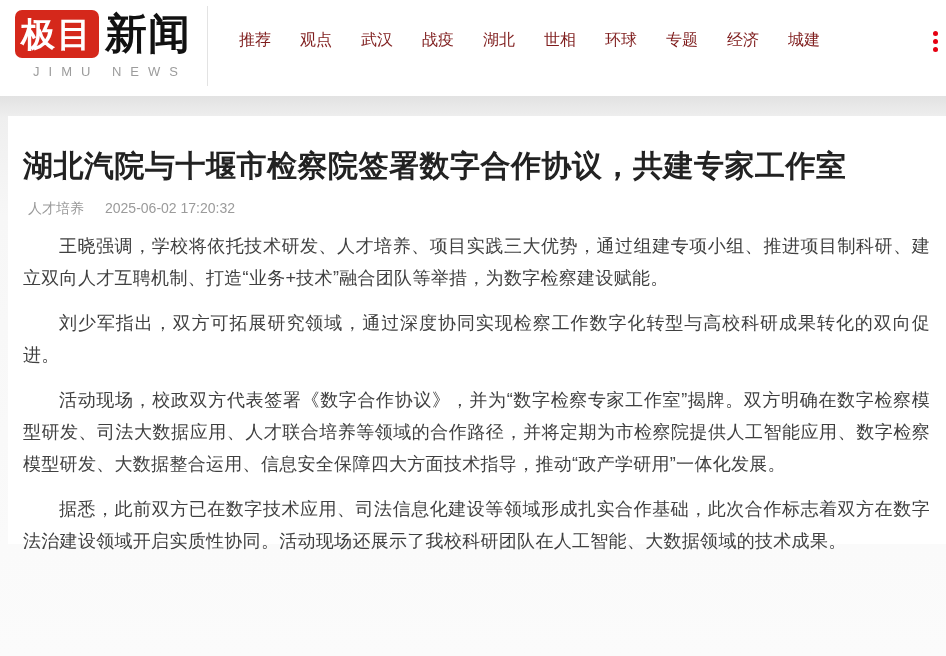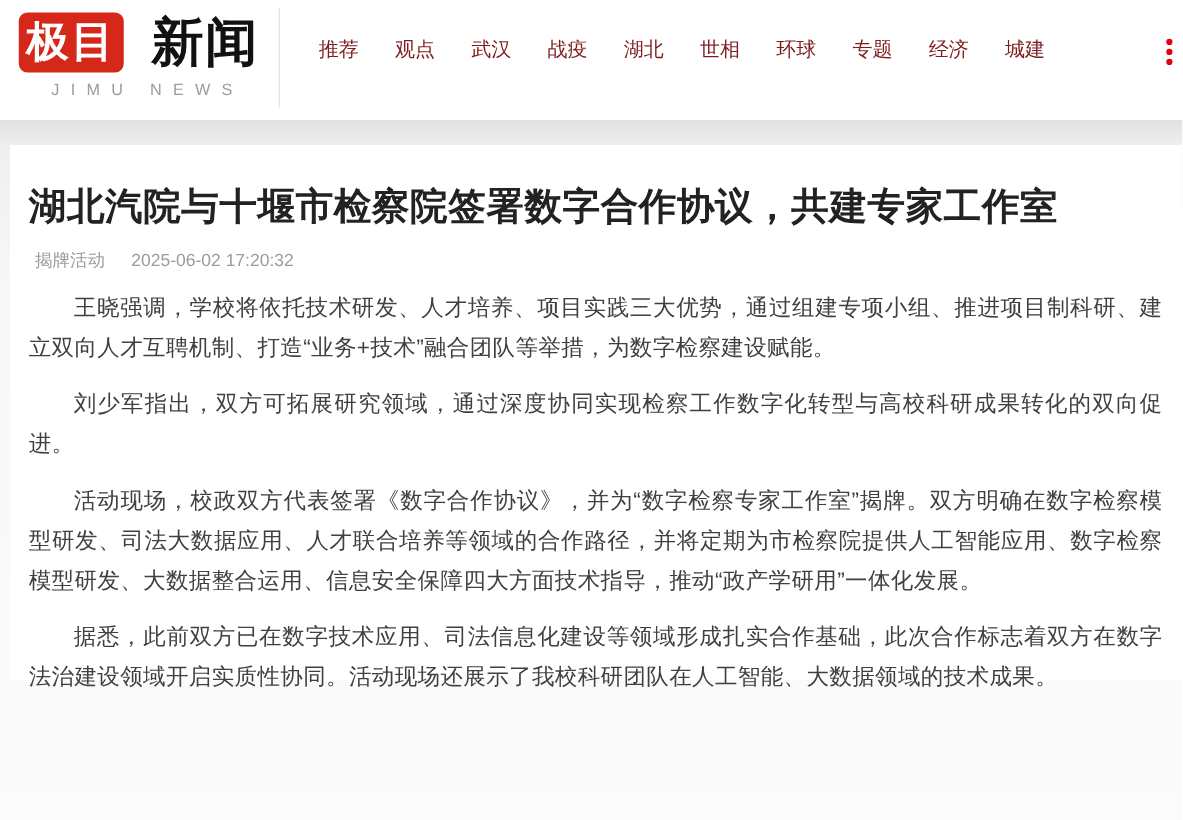--- a/index.html
+++ b/index.html
@@ -8,21 +8,21 @@
   .viewport { width:946px; height:656px; overflow:hidden; background:#fff; }
 
   
   .header { height:96px; background:#fff; display:flex; align-items:flex-start; position:relative; }
   .logo { display:flex; flex-direction:column; margin:10px 0 0 15px; cursor:pointer; }
   .logo-row { display:flex; align-items:stretch; height:48px; }
   .logo-badge { background:#d5281b; color:#fff; font-weight:900; font-size:34px;
                 line-height:48px; padding:0 6px; border-radius:7px; letter-spacing:2px;
                 display:flex; align-items:center; }
   .logo-black { color:#111; font-weight:900; font-size:42px; line-height:48px;
-                margin-left:22px; letter-spacing:1px; }
+                margin-left:6px; letter-spacing:1px; }
   .logo-sub { color:#9c9c9c; font-size:13px; letter-spacing:9px; margin:6px 0 0 14px;
               font-weight:400;text-align:center; }
   .v-divider { width:1px; background:#e3e3e3; height:80px; margin:6px 0 0 16px; }
 
   .nav { display:flex; align-items:center; margin:0 0 0 31px; height:80px; }
   .nav-item { font-size:16px; color:#7f1d1d; margin-right:29px; cursor:pointer; white-space:nowrap; }
 
   .kebab { position:absolute; right:6px; top:27px; display:flex; flex-direction:column;
            align-items:center; cursor:pointer; padding:2px; }
   .kebab span { width:5px; height:5px; border-radius:50%; background:#e60012; margin:1.5px 0; }
@@ -77,21 +77,21 @@
       <span></span>
     </div>
   </div>
 
   <div class="page-body">
     <div class="card">
 
       <h1 class="article-title">湖北汽院与十堰市检察院签署数字合作协议，共建专家工作室</h1>
 
       <div class="byline">
-        <span class="source">揭牌活动</span>
+        <span class="source">人才培养</span>
         <span class="datetime">2025-06-02 17:20:32</span>
       </div>
 
       <div class="article">
         <p>王晓强调，学校将依托技术研发、人才培养、项目实践三大优势，通过组建专项小组、推进项目制科研、建立双向人才互聘机制、打造“业务+技术”融合团队等举措，为数字检察建设赋能。</p>
         <p>刘少军指出，双方可拓展研究领域，通过深度协同实现检察工作数字化转型与高校科研成果转化的双向促进。</p>
         <p>活动现场，校政双方代表签署《数字合作协议》，并为“数字检察专家工作室”揭牌。双方明确在数字检察模型研发、司法大数据应用、人才联合培养等领域的合作路径，并将定期为市检察院提供人工智能应用、数字检察模型研发、大数据整合运用、信息安全保障四大方面技术指导，推动“政产学研用”一体化发展。</p>
         <p>据悉，此前双方已在数字技术应用、司法信息化建设等领域形成扎实合作基础，此次合作标志着双方在数字法治建设领域开启实质性协同。活动现场还展示了我校科研团队在人工智能、大数据领域的技术成果。</p>
       </div>
 

